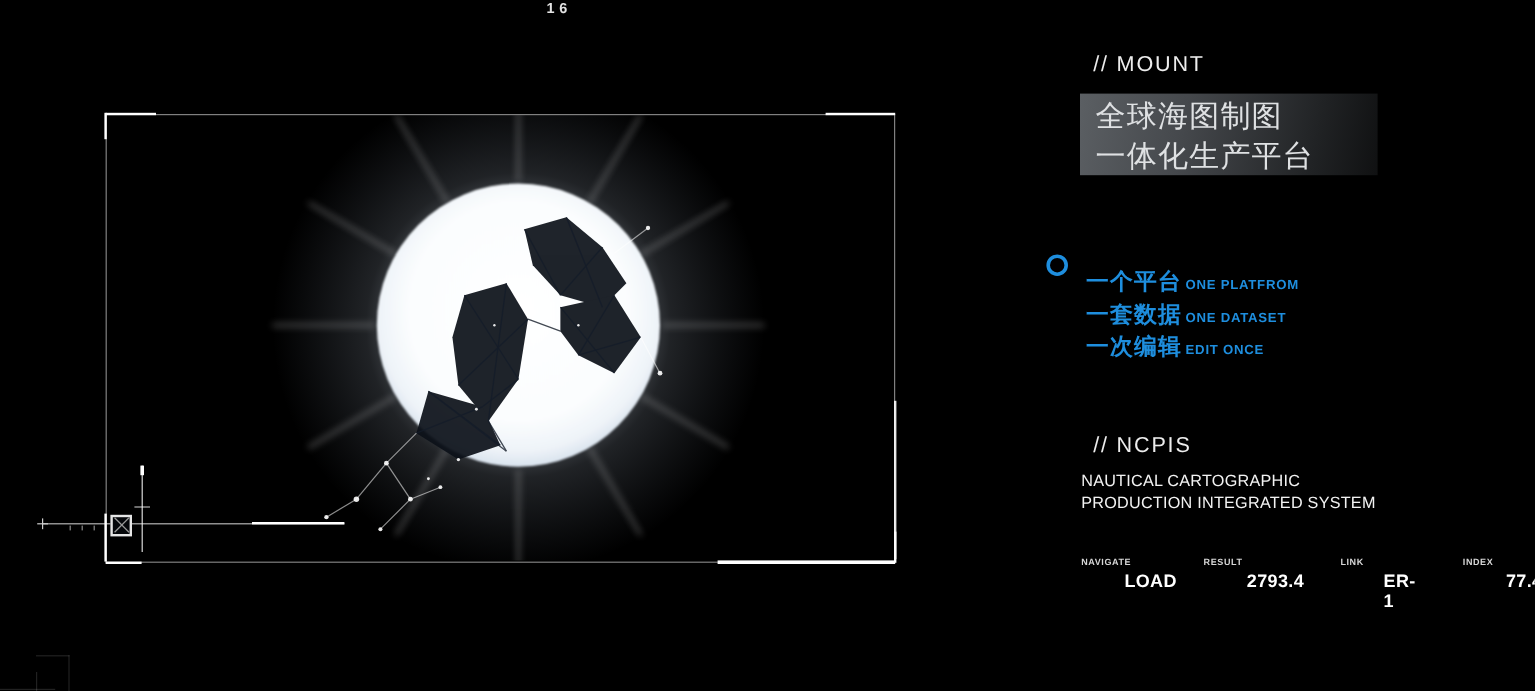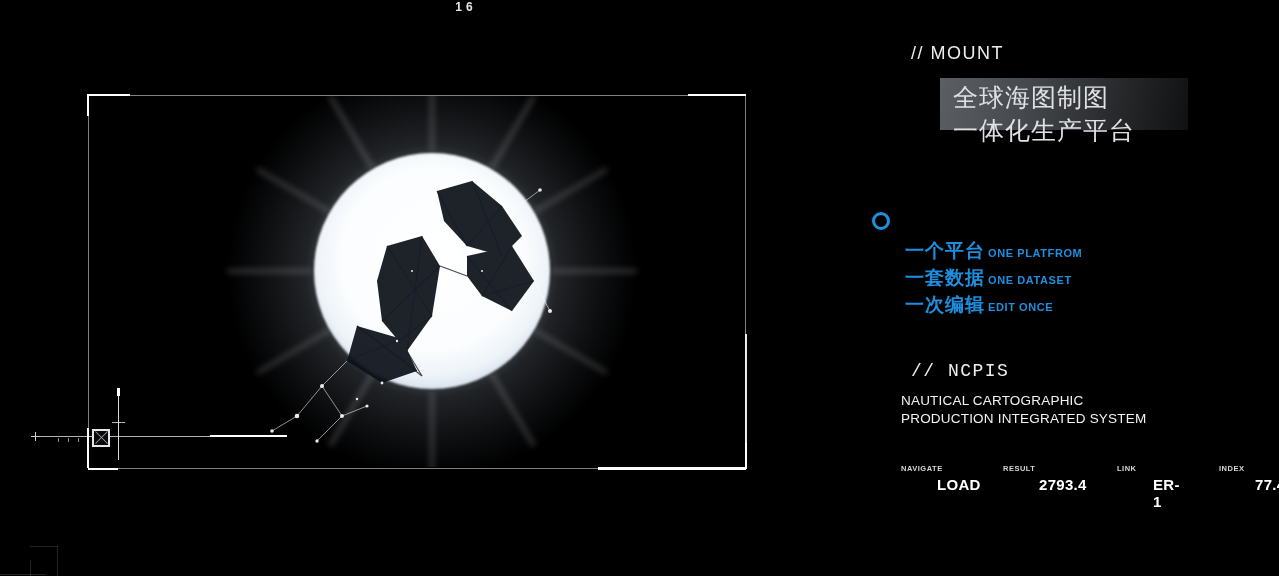--- a/index.html
+++ b/index.html
@@ -42,30 +42,30 @@
   .hud-vline-tick{position:absolute;left:112px;top:422px;width:13px;height:1px;background:rgba(255,255,255,.7);}
   .faint{position:absolute;background:rgba(255,255,255,.13);}
   .faint-1{left:30px;top:546px;width:28px;height:1px;}
   .faint-2{left:57px;top:546px;width:1px;height:30px;}
   .faint-3{left:0;top:574px;width:46px;height:1px;}
   .faint-4{left:30px;top:560px;width:1px;height:16px;}
 
   
   .mount,.ncpis{position:absolute;color:#ededed;font-size:18px;letter-spacing:1.5px;}
   .mount{left:911px;top:43px;}
-  .ncpis{left:911px;top:361px;font-family:Liberation Mono, monospace;}
-
-  .title-box{position:absolute;left:940px;top:78px;width:248px;height:52px;box-sizing:border-box;
+  .ncpis{left:911px;top:361px;}
+
+  .title-box{position:absolute;left:900px;top:78px;width:248px;height:68px;box-sizing:border-box;
     padding:3px 0 0 13px;
     background:linear-gradient(100deg,#5b5f63 0%,#45484c 35%,#212325 78%,#101112 100%);}
   .title-line{font-size:25px;line-height:33px;color:#dfe1e3;letter-spacing:1px;}
 
   .bullet-circle{position:absolute;left:872px;top:212px;width:12px;height:12px;
     border:3px solid var(--accent,#1e8ede);border-radius:50%;}
-  .bullets{position:absolute;left:905px;top:238px;}
+  .bullets{position:absolute;left:905px;top:222px;}
   .brow{height:27px;display:flex;align-items:baseline;color:var(--accent,#1e8ede);white-space:nowrap;}
   .brow .zh{font-size:19px;font-weight:600;letter-spacing:1px;}
   .brow .en{font-size:11px;font-weight:700;margin-left:3px;letter-spacing:.6px;}
 
   .sysname{position:absolute;left:901px;top:392px;color:#f2f2f2;font-size:13.5px;
     line-height:18px;letter-spacing:.2px;font-weight:500;}
 
   .stats{position:absolute;left:901px;top:464px;display:flex;gap:48px;}
   .stat{display:flex;flex-direction:column;}
   .stat:nth-child(1){width:54px;}

